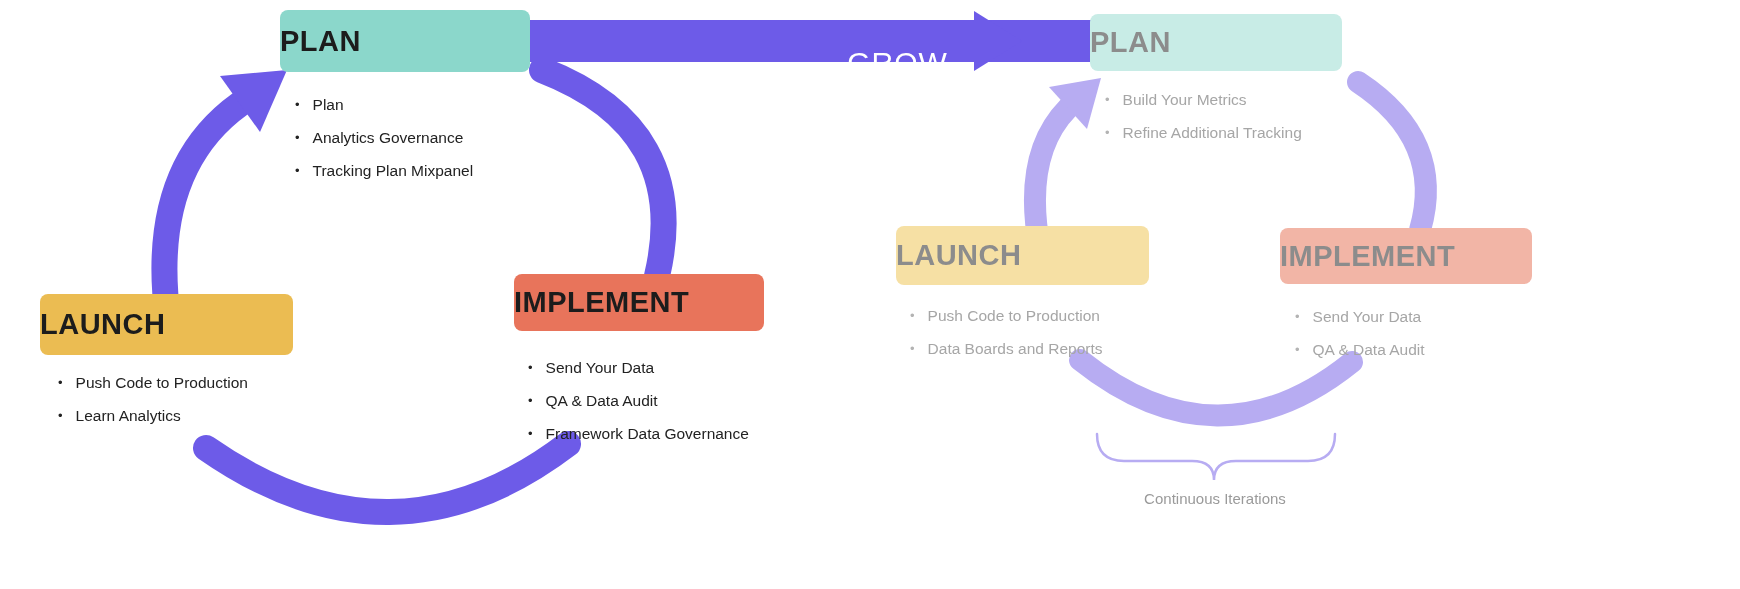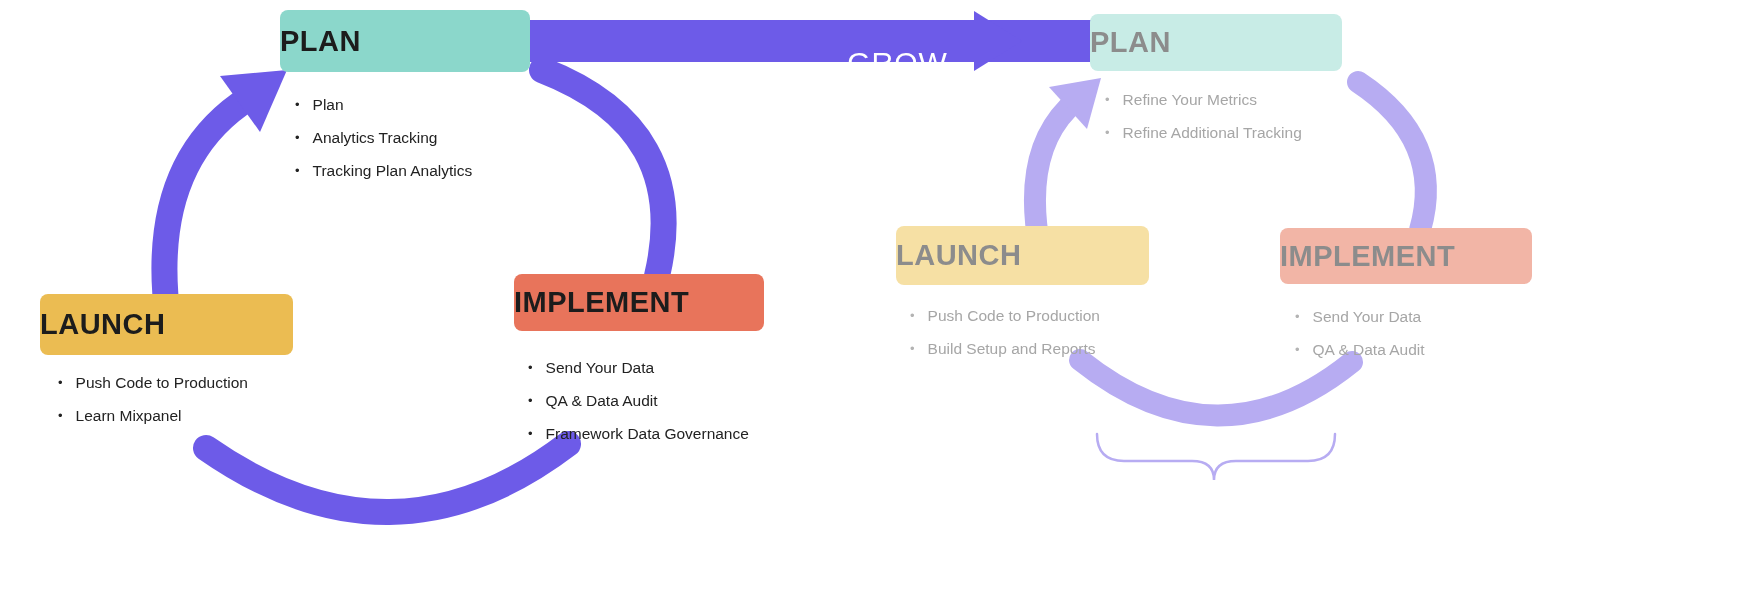--- a/index.html
+++ b/index.html
@@ -100,25 +100,25 @@
     <span>LAUNCH</span>
   </div>
 
   <ul class="bullets bullets-dark list-plan-left">
     <li>
         <span class="dot">•</span>
         <span>Plan</span>
       </li>
     <li>
         <span class="dot">•</span>
-        <span>Analytics Tracking</span>
+        <span>Analytics Governance</span>
       </li>
     <li>
         <span class="dot">•</span>
-        <span>Tracking Plan Analytics</span>
+        <span>Tracking Plan Mixpanel</span>
       </li>
   </ul>
 
   <ul class="bullets bullets-dark list-implement-left">
     <li>
         <span class="dot">•</span>
         <span>Send Your Data</span>
       </li>
     <li>
         <span class="dot">•</span>
@@ -130,61 +130,62 @@
       </li>
   </ul>
 
   <ul class="bullets bullets-dark list-launch-left">
     <li>
         <span class="dot">•</span>
         <span>Push Code to Production</span>
       </li>
     <li>
         <span class="dot">•</span>
-        <span>Learn Mixpanel</span>
+        <span>Learn Analytics</span>
       </li>
   </ul>
 
   <div class="stage-box box-plan-right gray-label">
     <span>PLAN</span>
   </div>
   <div class="stage-box box-launch-right gray-label">
     <span>LAUNCH</span>
   </div>
   <div class="stage-box box-implement-right gray-label">
     <span>IMPLEMENT</span>
   </div>
 
   <ul class="bullets bullets-gray list-plan-right">
     <li>
         <span class="dot">•</span>
-        <span>Refine Your Metrics</span>
+        <span>Build Your Metrics</span>
       </li>
     <li>
         <span class="dot">•</span>
         <span>Refine Additional Tracking</span>
       </li>
   </ul>
 
   <ul class="bullets bullets-gray list-launch-right">
     <li>
         <span class="dot">•</span>
         <span>Push Code to Production</span>
       </li>
     <li>
         <span class="dot">•</span>
-        <span>Build Setup and Reports</span>
+        <span>Data Boards and Reports</span>
       </li>
   </ul>
 
   <ul class="bullets bullets-gray list-implement-right">
     <li>
         <span class="dot">•</span>
         <span>Send Your Data</span>
       </li>
     <li>
         <span class="dot">•</span>
         <span>QA &amp; Data Audit</span>
       </li>
   </ul>
 
+  <div class="caption">Continuous Iterations</div>
 
 </div>
 
 </body></html>

